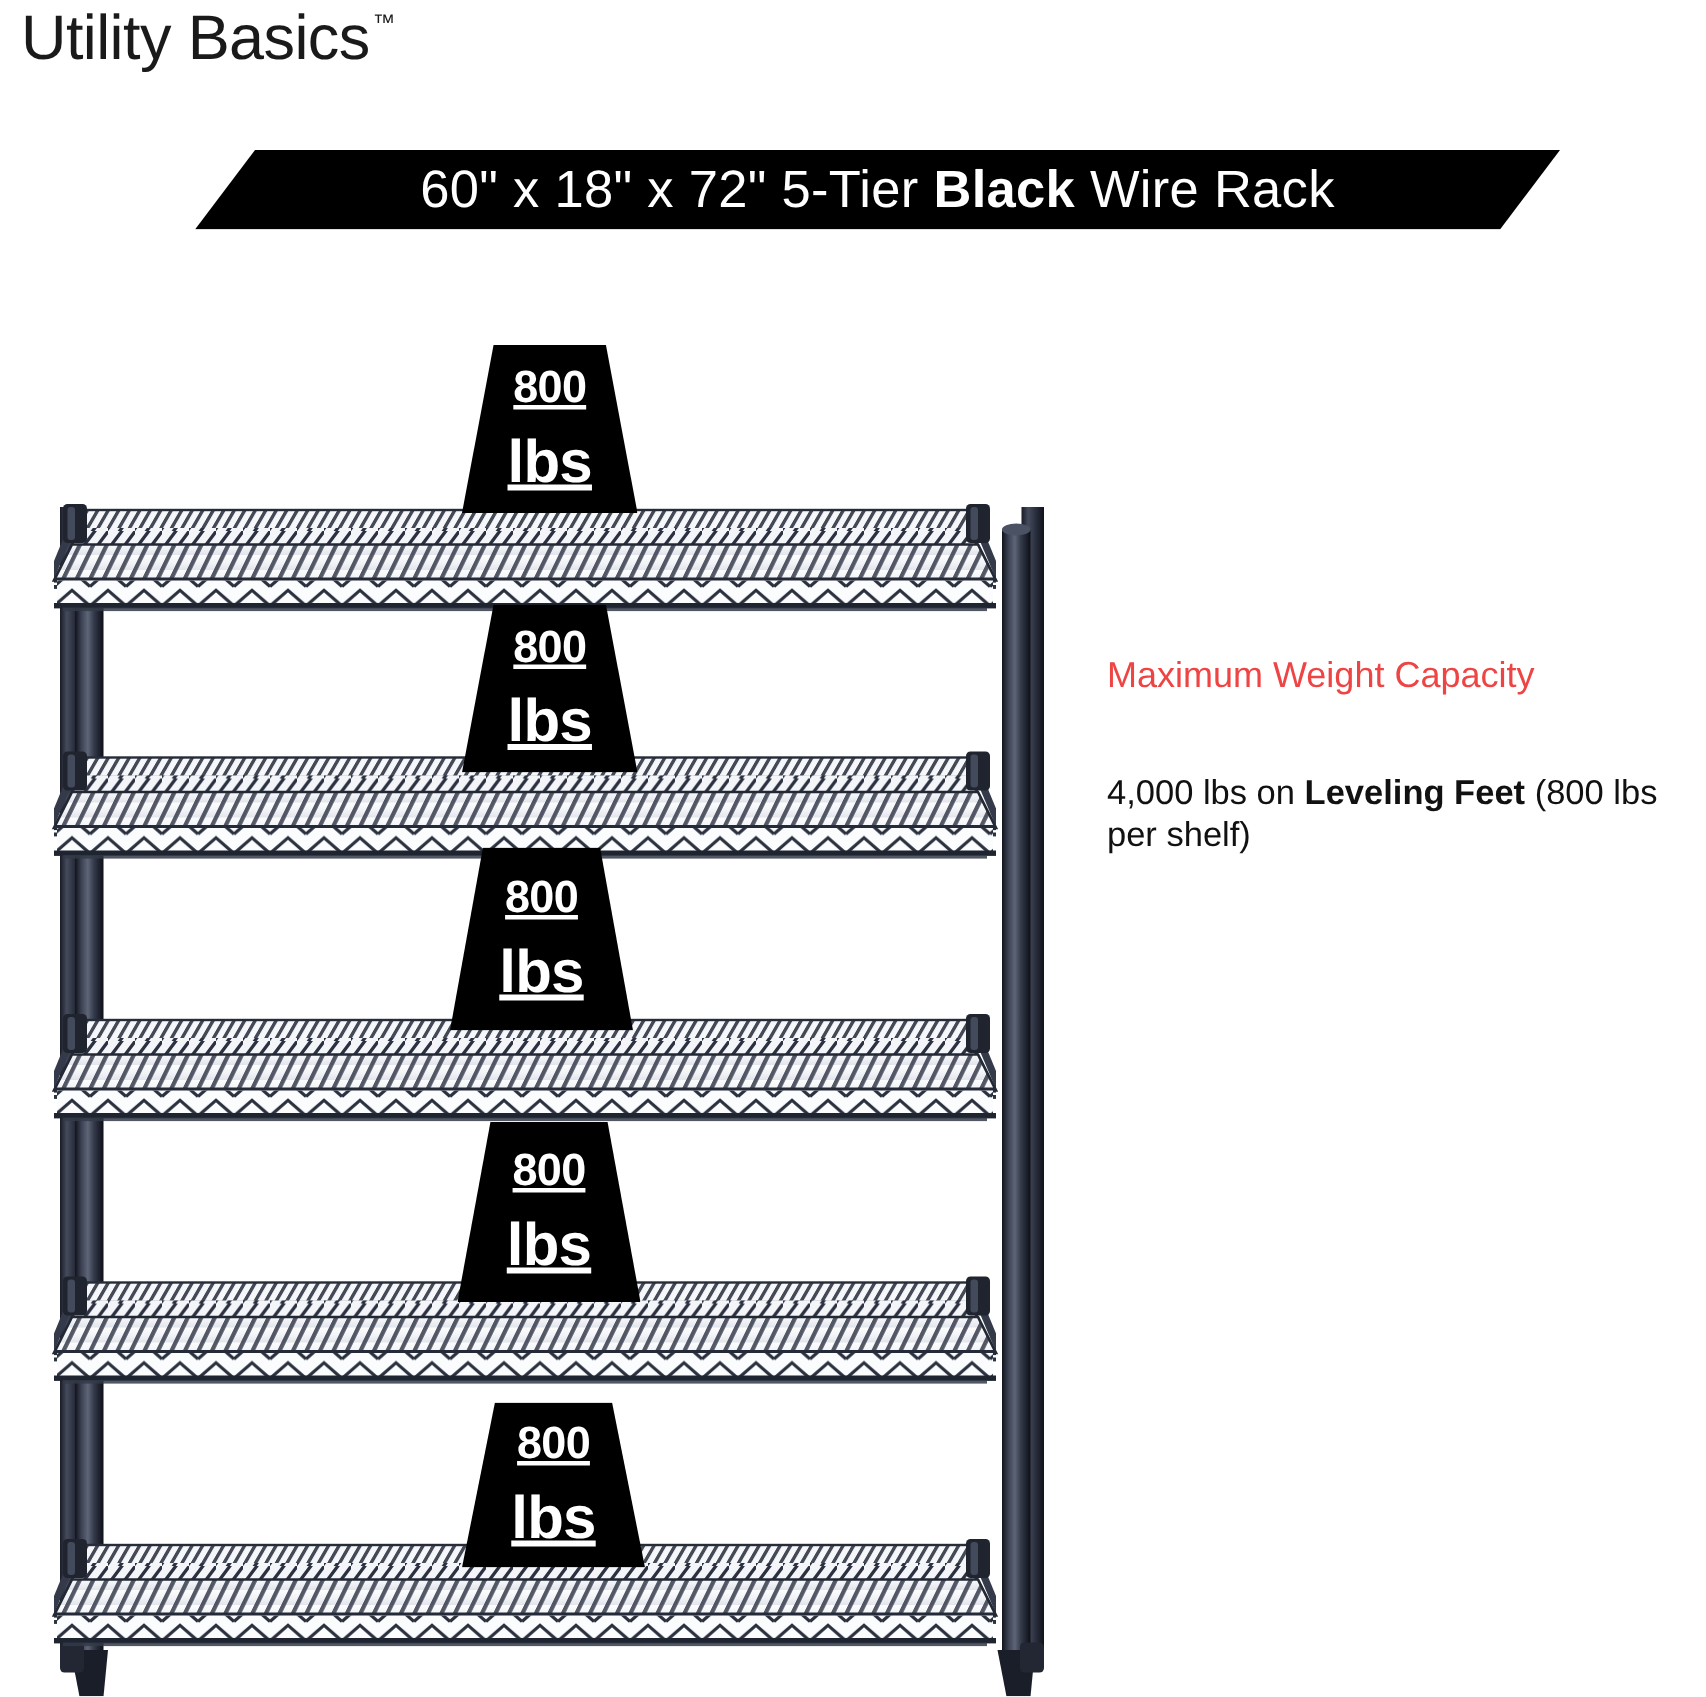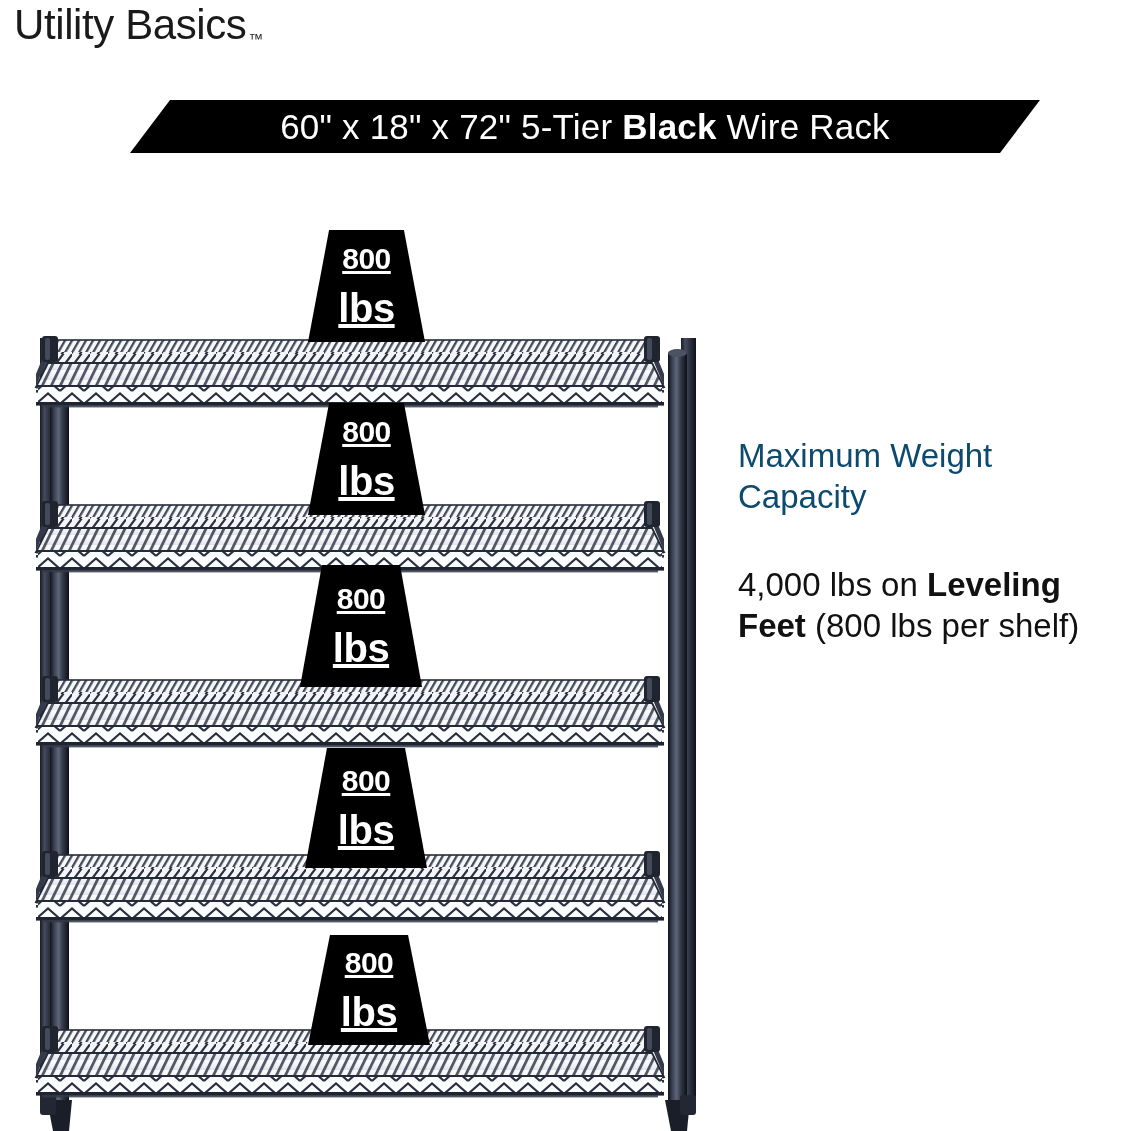--- a/index.html
+++ b/index.html
@@ -20,21 +20,21 @@
     background: #ffffff;
     overflow: hidden;
   }
 
   
   .brand {
     position: absolute;
     left: 14px;
     top: 4px;
     display: flex;
-    align-items: flex-end;
+    align-items: flex-start;
     line-height: 1;
   }
   .brand-name {
     font-size: 42px;
     font-weight: 400;
     letter-spacing: -0.4px;
     color: #1a1a1a;
   }
   .brand-tm {
     font-size: 15px;
@@ -70,29 +70,29 @@
   }
 
   
   .info {
     position: absolute;
     left: 738px;
     top: 436px;
     width: 400px;
   }
   .info-heading {
-    font-size: 33px;
+    font-size: 24px;
     line-height: 1.23;
     font-weight: 400;
-    color: #0c4a6e;
+    color: #ef4444;
     margin: 0 0 48px 0;
     max-width: 345px;
   }
   .info-para {
-    font-size: 33px;
+    font-size: 23px;
     line-height: 1.24;
     font-weight: 400;
     color: #111111;
     margin: 0 0 46px 0;
     max-width: 398px;
   }
   .info-para b { font-weight: 700; }
 
   
   .rack {

